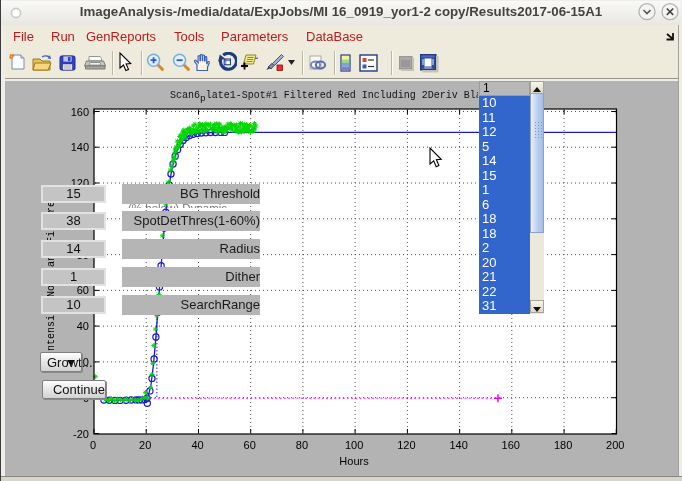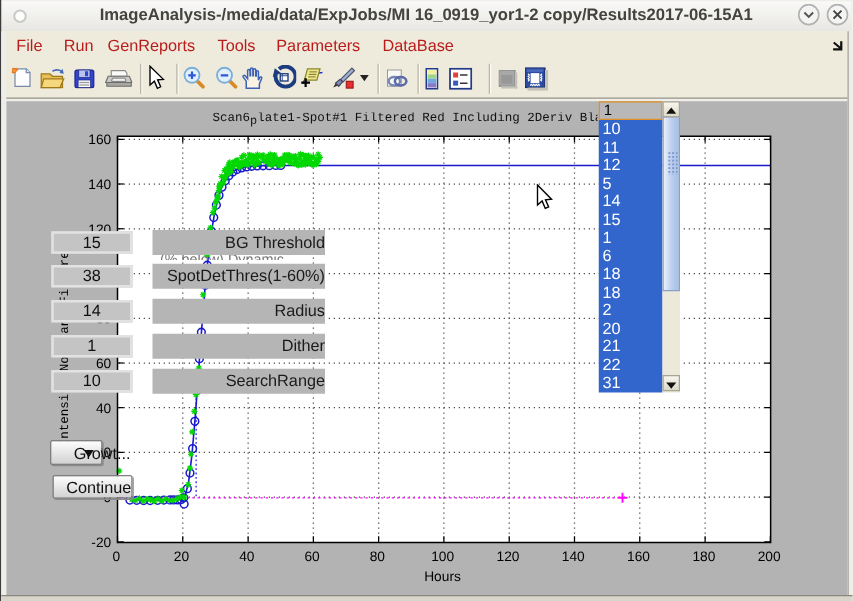--- a/index.html
+++ b/index.html
@@ -462,21 +462,21 @@
 <div class="field" style="top:185px">15</div>
 <div class="field" style="top:212px">38</div>
 <div class="field" style="top:240px">14</div>
 <div class="field" style="top:268px">1</div>
 <div class="field" style="top:296px">10</div>
 <div class="plabel" style="top:184px">BG Threshold</div>
 <div class="plabel" style="top:211px">SpotDetThres(1-60%)</div>
 <div class="plabel" style="top:239px">Radius</div>
 <div class="plabel" style="top:267px">Dither</div>
 <div class="plabel" style="top:295px">SearchRange</div>
-<div class="btn" style="left:40px;top:352px;width:42px;height:20px;line-height:19px;padding-left:18px">Growt...
+<div class="btn" style="left:40px;top:352px;width:42px;height:20px;line-height:19px;padding-left:6px">Growt...
 <svg class="abs" style="right:5px;top:7px" width="9" height="7">
       <path d="M0 0h8l-4 6z" fill="#111"></path>
     </svg></div>
 <div class="btn" style="left:42px;top:380px;width:64px;height:19px;text-align:right;line-height:18px">Continue</div>
 <div id="drop">
 <div id="dlist">
       <div class="ditem">10</div>
 <div class="ditem">11</div>
 <div class="ditem">12</div>
 <div class="ditem">5</div>

